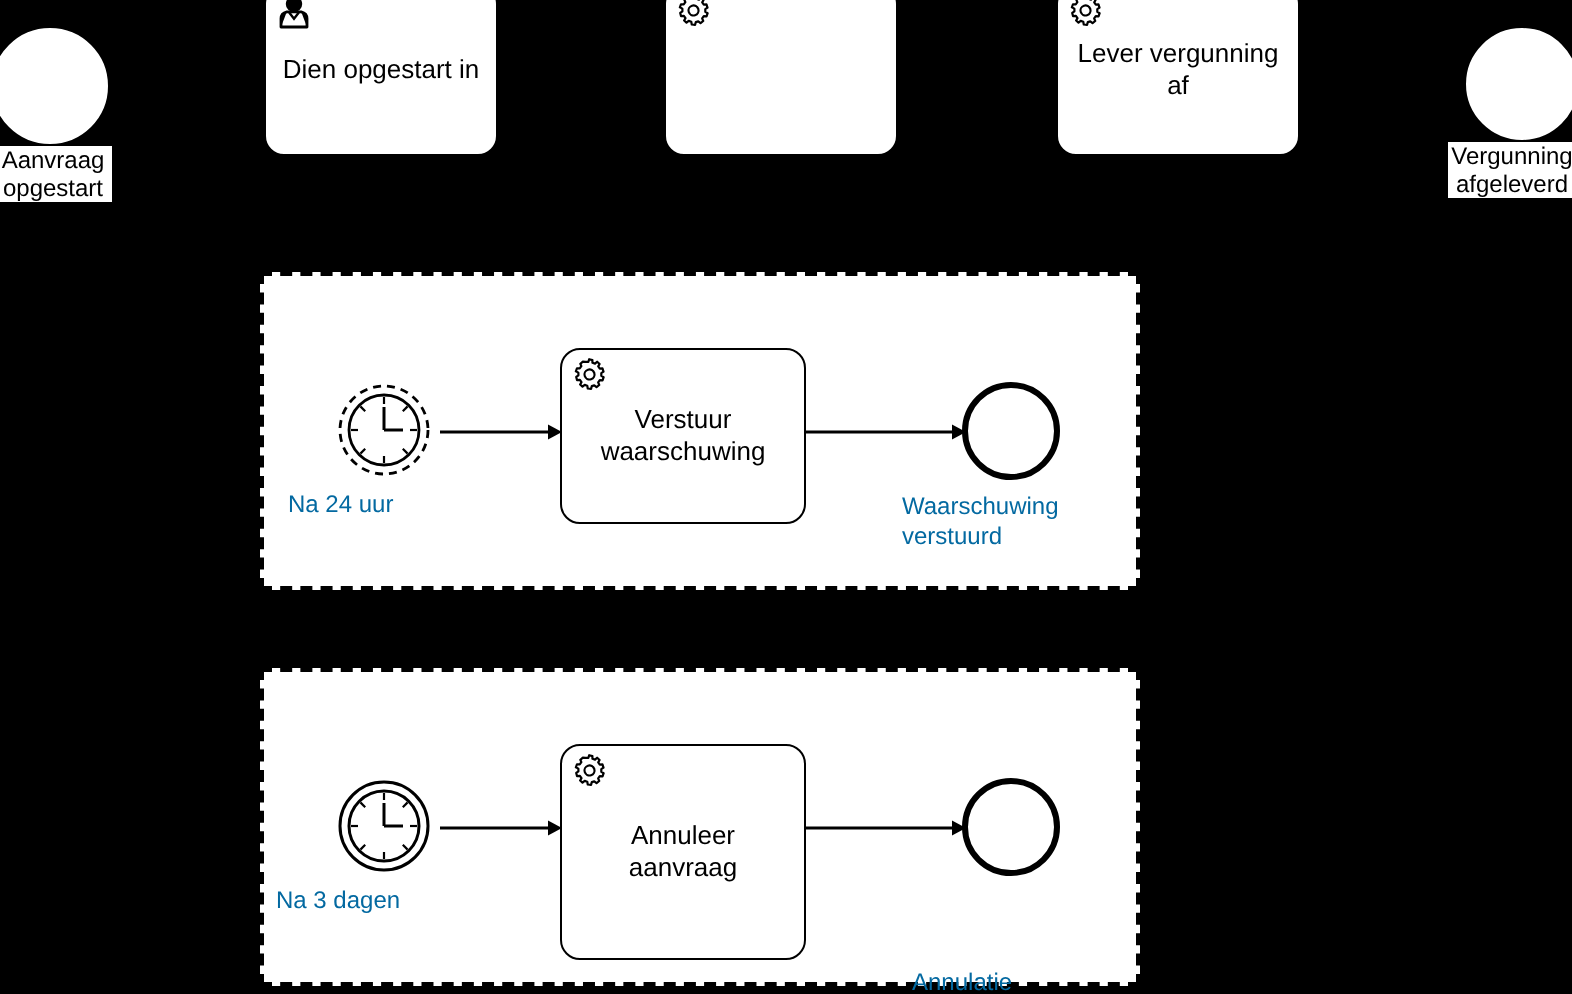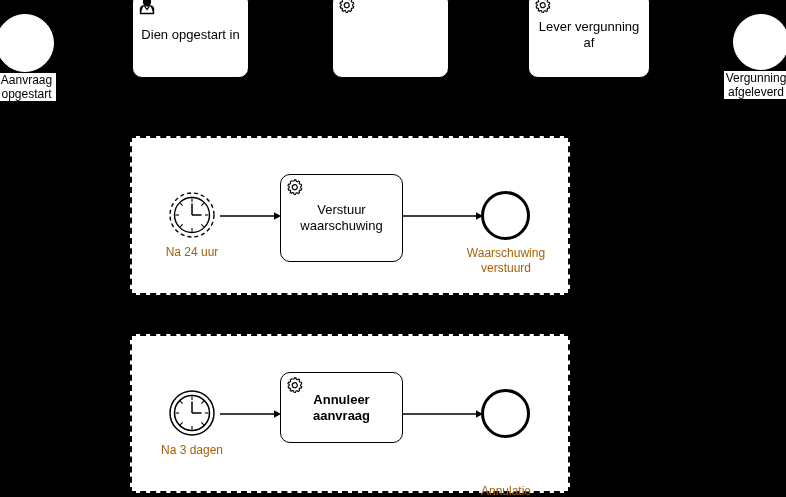--- a/index.html
+++ b/index.html
@@ -79,24 +79,24 @@
 
   
   .timer {
     position: absolute;
     width: 48px;
     height: 48px;
   }
   .timer svg { display: block; }
   .timer-label {
     position: absolute;
-    color: #a16207;
+    color: #0369a1;
     font-size: 12px;
     line-height: 14px;
-    text-align: center;
+    text-align: left;
     white-space: nowrap;
   }
 
   
   .flow {
     position: absolute;
     height: 10px;
   }
   .flow svg { display: block; overflow: visible; }
 </style>
@@ -240,21 +240,21 @@
     </div>
     <div class="timer-label" style="left:6px; top:107px; width:108px;">Na 3 dagen</div>
 
     <div class="flow" style="left:88px; top:73px; width:62px;">
       <svg width="62" height="10" viewBox="0 0 62 10">
         <line x1="0" y1="5" x2="54" y2="5" stroke="#000000" stroke-width="1.4"></line>
         <path d="M54 1.2 L61 5 L54 8.8 Z" fill="#000000"></path>
       </svg>
     </div>
 
-    <div class="task" style="left:148px; top:36px; width:123px; height:71px;font-weight:bold;">
+    <div class="task" style="left:148px; top:36px; width:123px; height:108px;">
       <span class="task-icon">
         <svg viewBox="0 0 18 18" width="18" height="18">
           <g transform="translate(9,9) rotate(-18) translate(-9,-9)">
             <path d="M9 1.6 L10.4 2.0 L11.2 0.9 L12.6 1.8 L12.2 3.1 L13.3 3.9 L14.6 3.3 L15.4 4.8
                      L14.4 5.7 L14.8 7.0 L16.1 7.3 L16.1 9.0 L14.8 9.4 L14.4 10.7 L15.3 11.7
                      L14.3 13.0 L13.0 12.5 L11.9 13.3 L12.0 14.7 L10.4 15.3 L9.6 14.1 L8.3 14.1
                      L7.5 15.3 L6.0 14.6 L6.2 13.2 L5.1 12.4 L3.8 12.9 L3.0 11.5 L4.0 10.6
                      L3.6 9.3 L2.2 9.0 L2.3 7.3 L3.6 6.9 L4.0 5.6 L3.0 4.6 L4.0 3.3 L5.3 3.8
                      L6.4 3.0 L6.3 1.7 L7.8 1.1 Z" fill="#ffffff" stroke="#000000" stroke-width="1.1" stroke-linejoin="round"></path>
             <circle cx="9" cy="8.2" r="2.5" fill="#ffffff" stroke="#000000" stroke-width="1.1"></circle>

